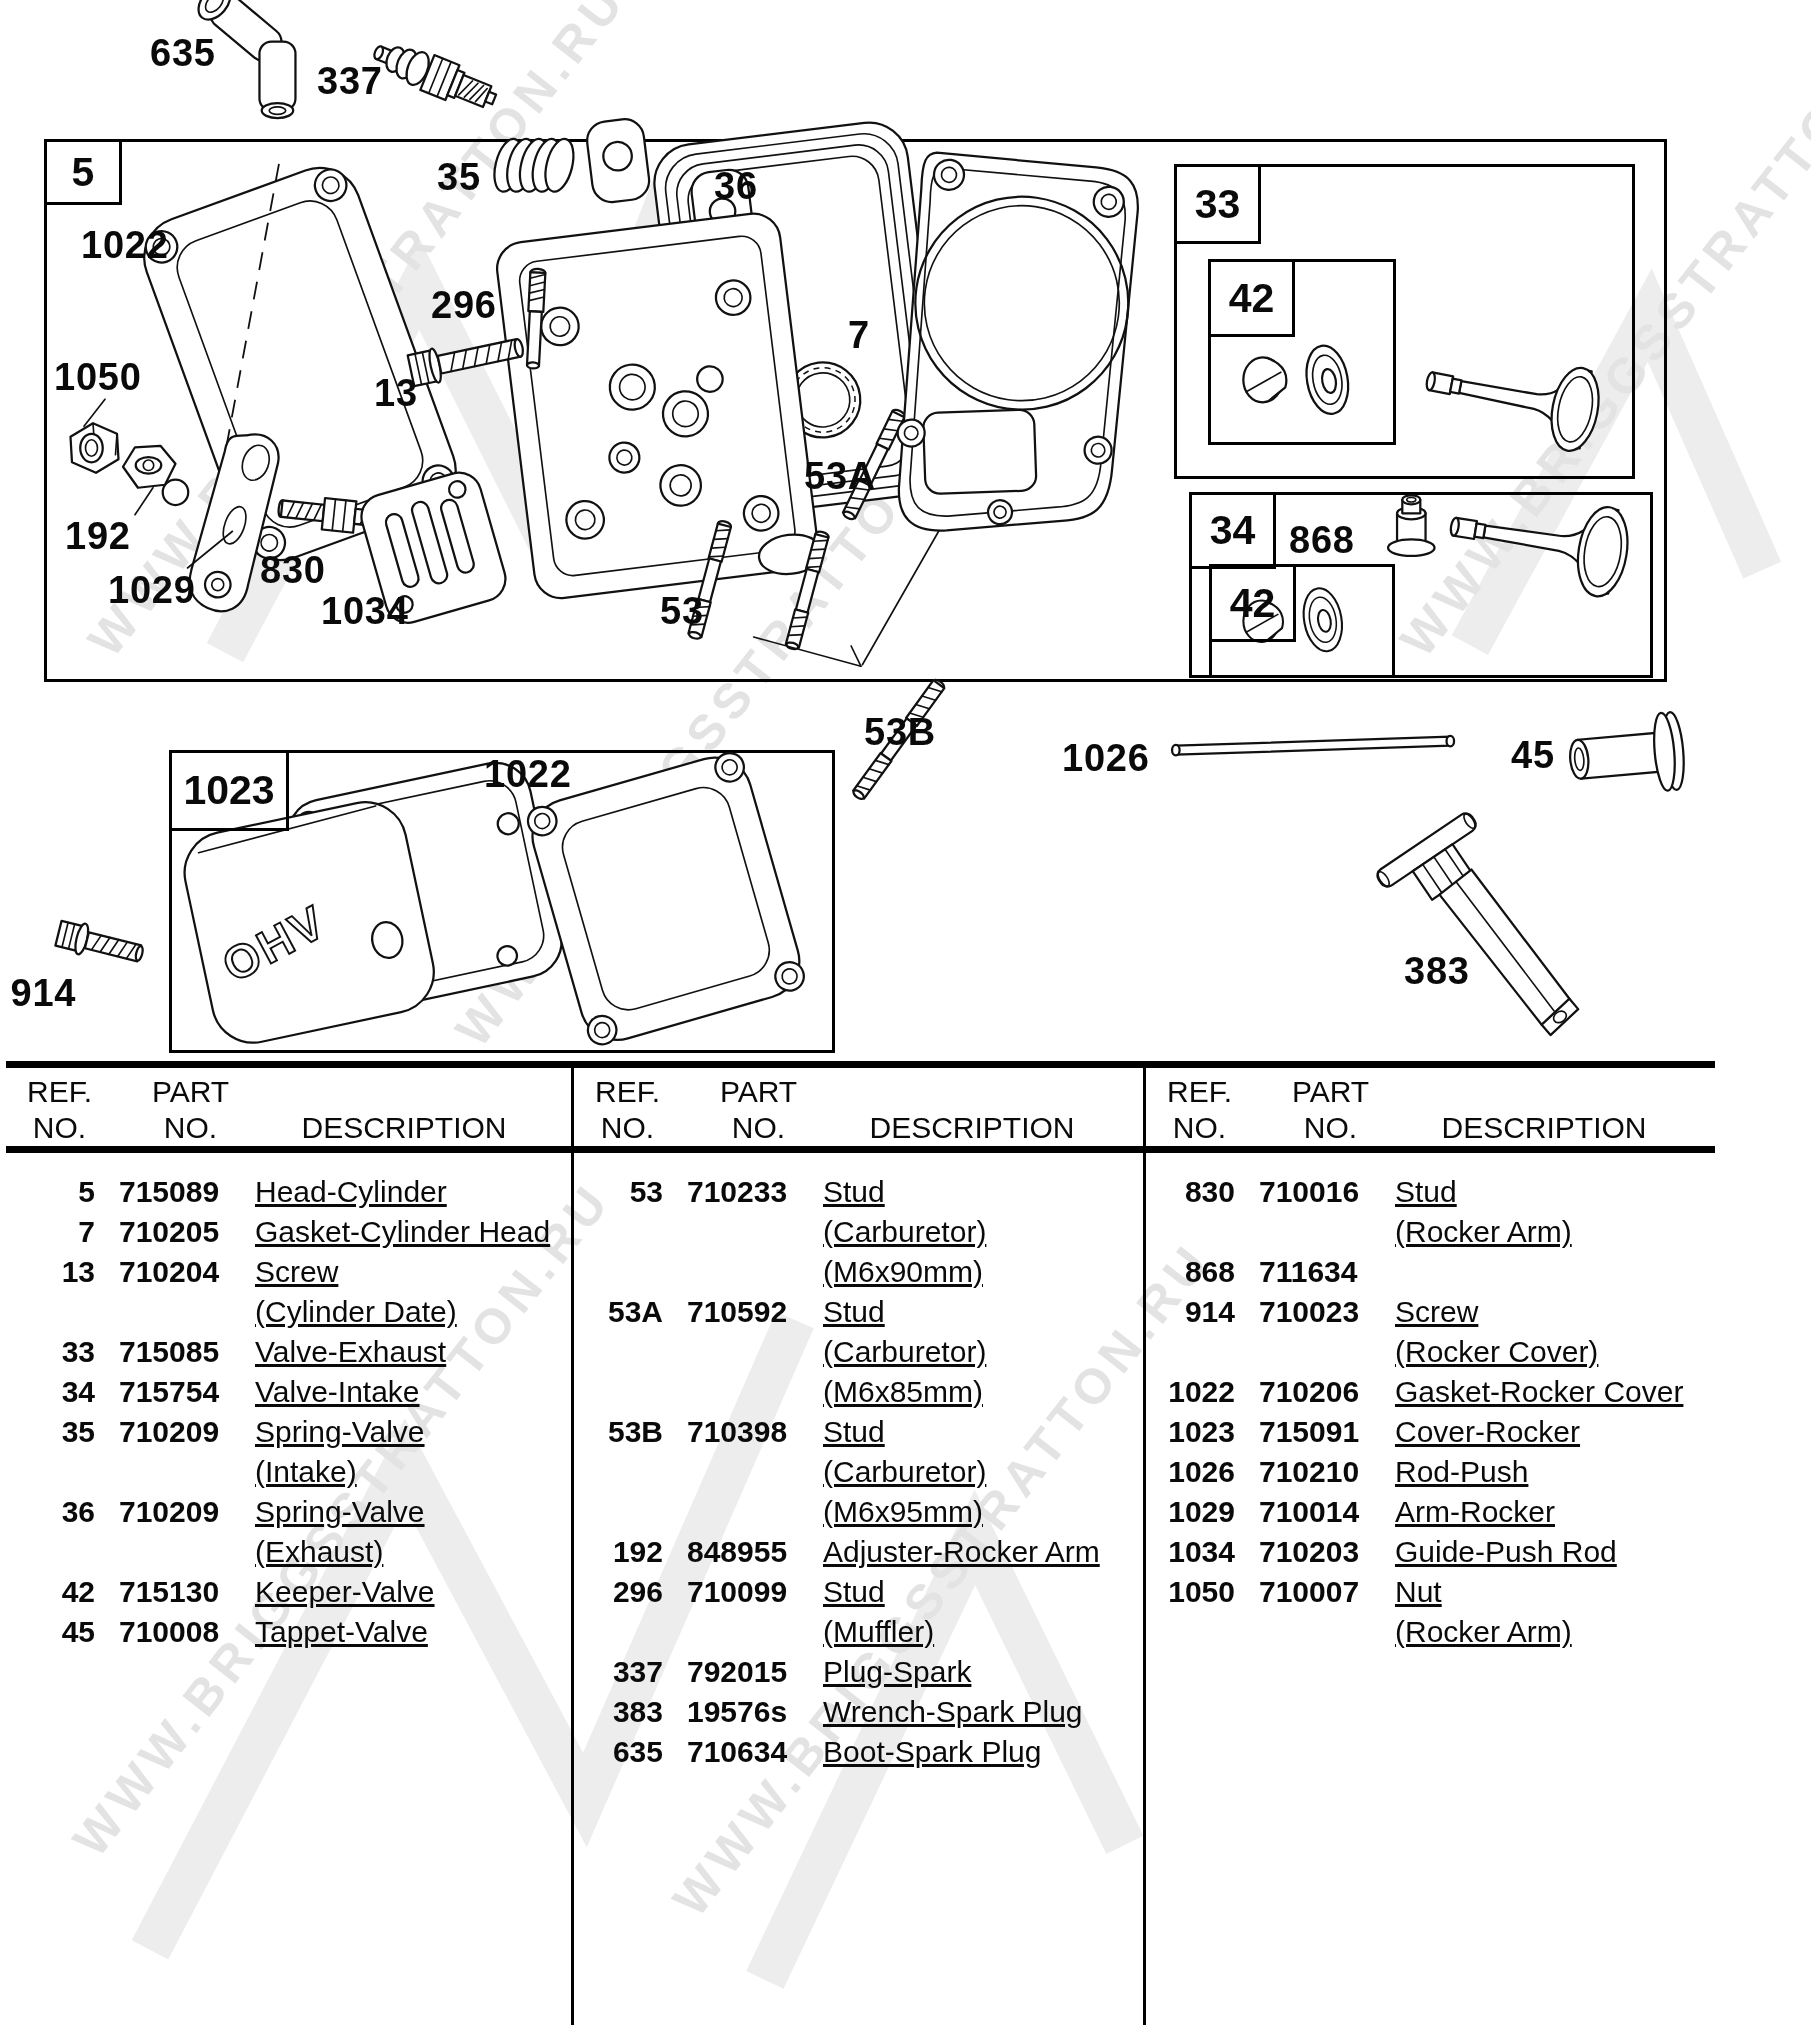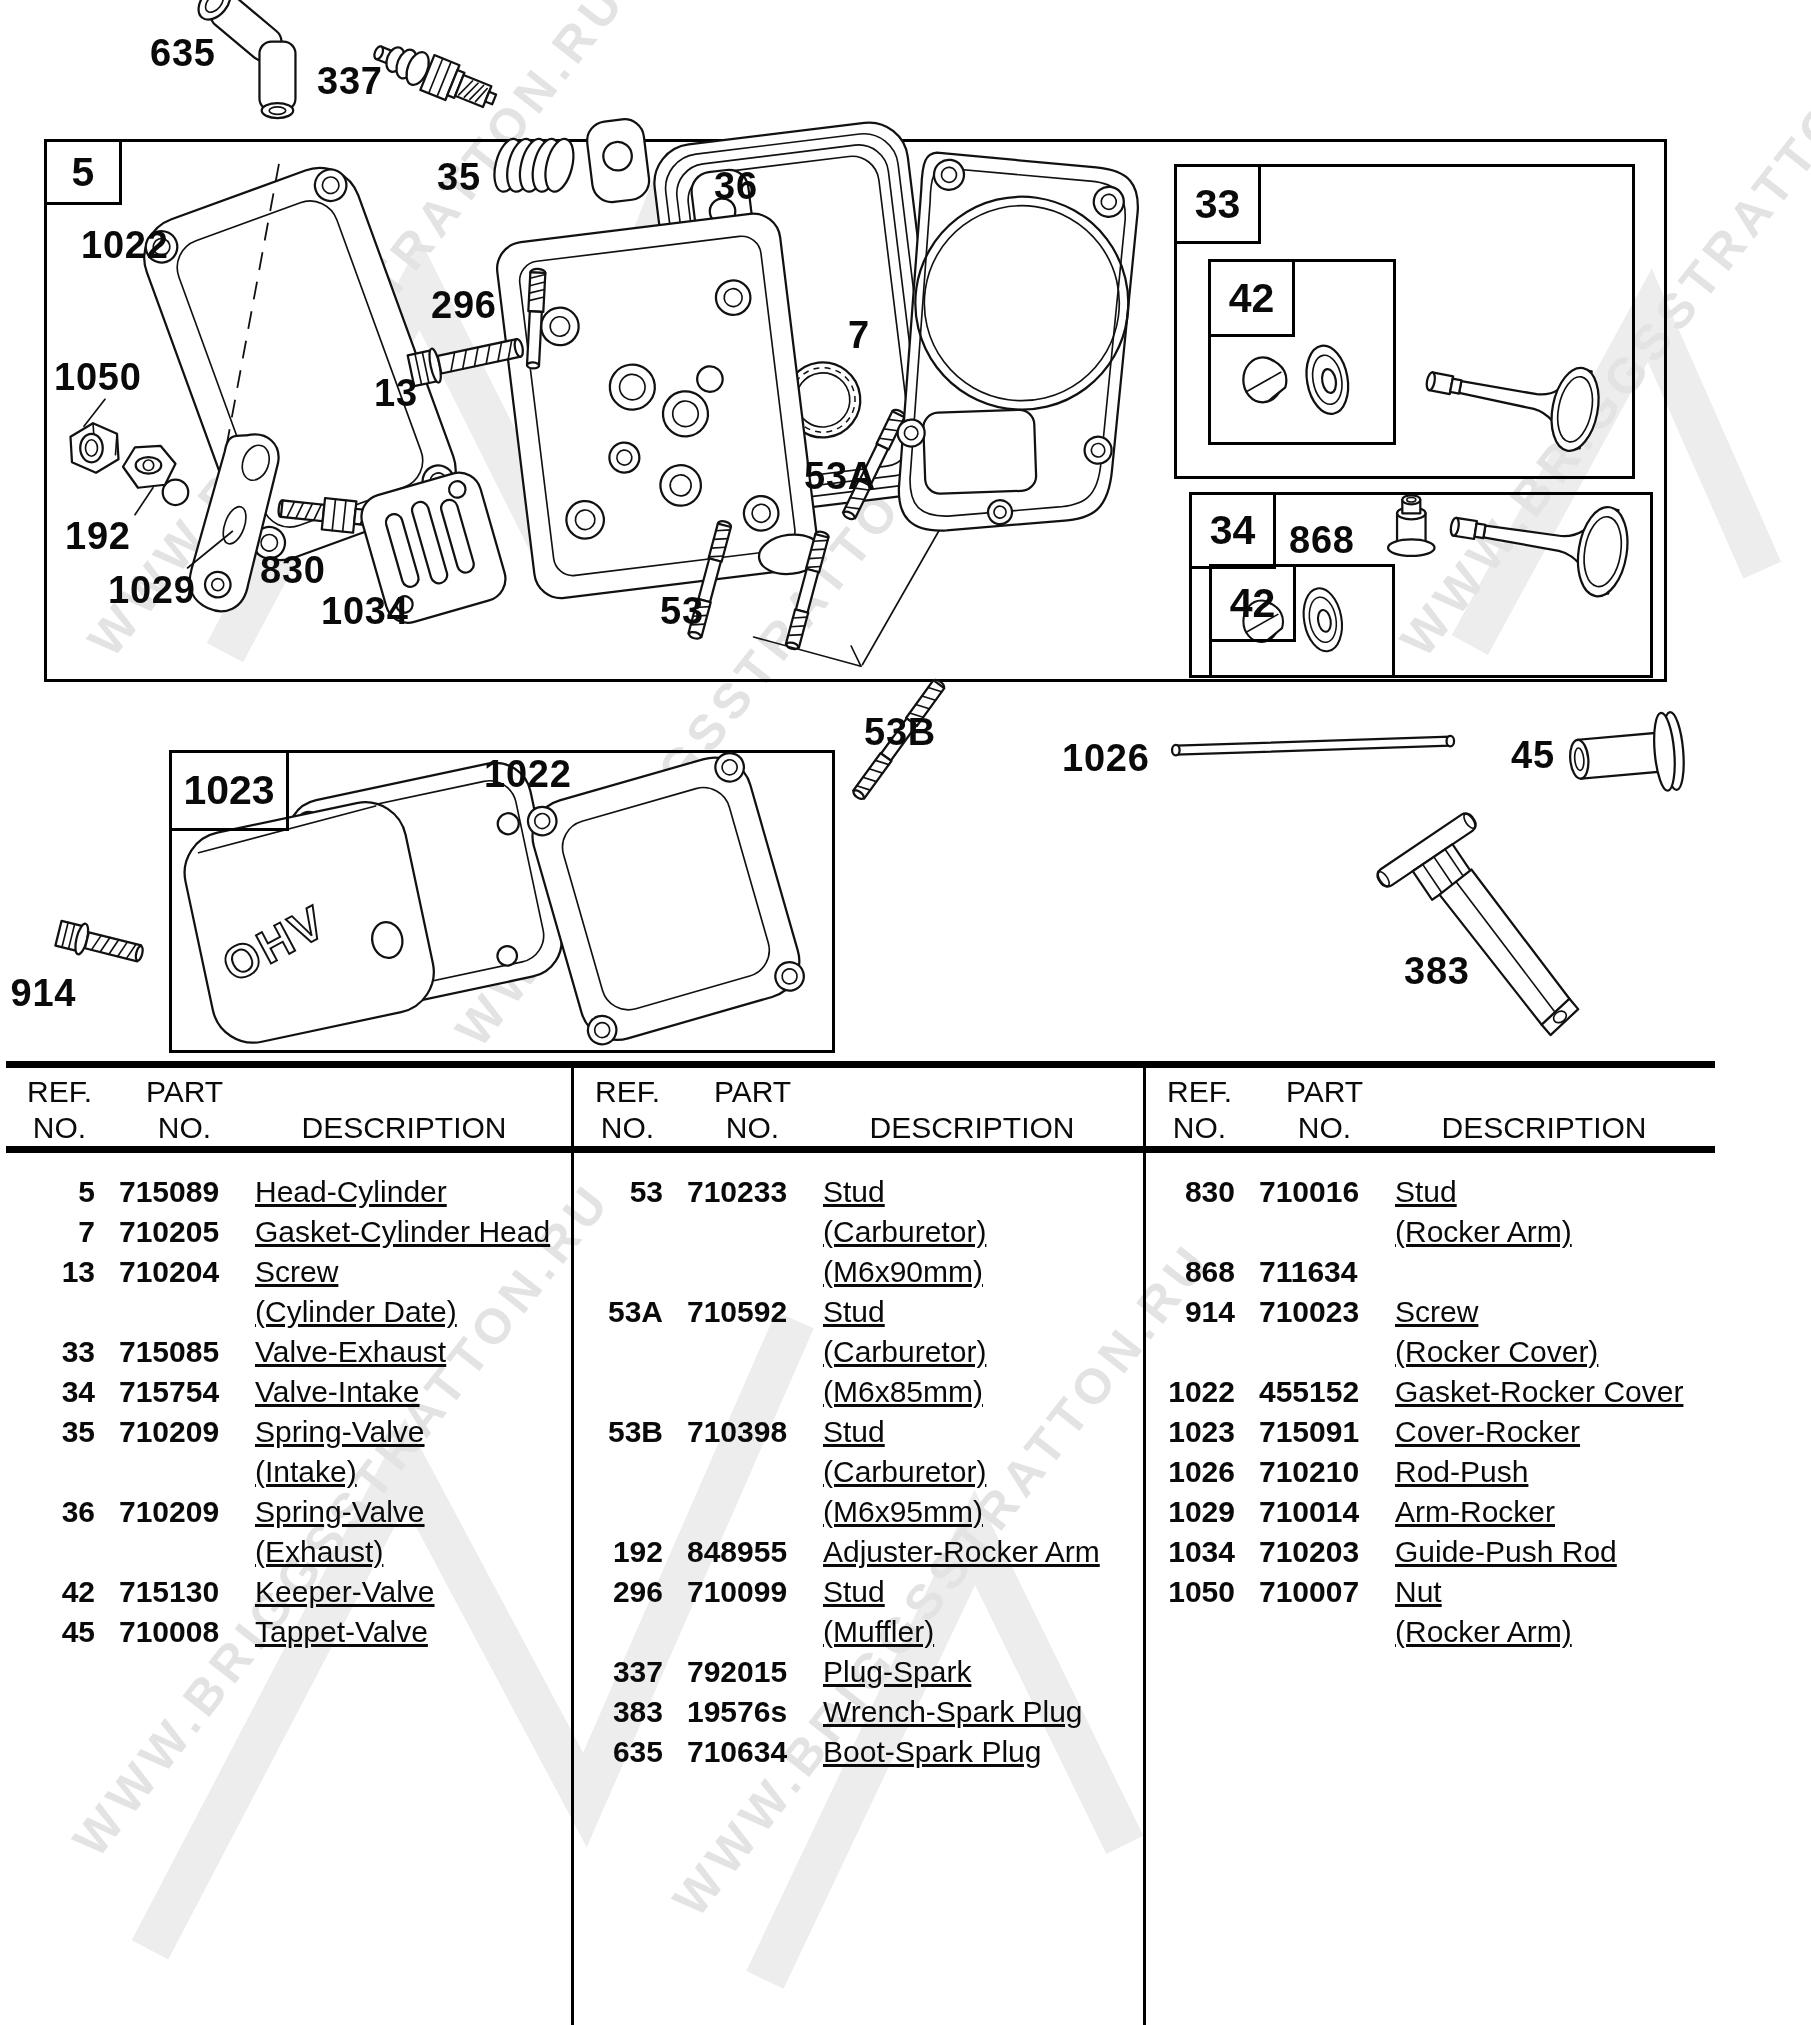--- a/index.html
+++ b/index.html
@@ -10,21 +10,21 @@
   .art-line{stroke:#111;stroke-width:3;fill:none;stroke-linejoin:round;stroke-linecap:round;}
   .thin{stroke-width:2.2;}
   .callout{position:absolute;font-weight:700;font-size:38px;letter-spacing:0.8px;z-index:6;}
   .lbox{position:absolute;border:3px solid #000;display:flex;align-items:center;justify-content:center;
         font-size:41px;font-weight:700;z-index:5;background:transparent;}
   .obox{position:absolute;border:3px solid #000;z-index:3;background:transparent;}
   
   .rule{position:absolute;background:#000;z-index:4;}
   .thead{position:absolute;height:90px;font-size:30px;line-height:36px;text-align:center;z-index:5;}
   .h-ref{position:absolute;left:9px;top:3px;width:89px;}
-  .h-part{position:absolute;left:114px;top:3px;width:129px;}
+  .h-part{position:absolute;left:120px;top:3px;width:129px;}
   .h-desc{position:absolute;left:248px;top:39px;width:300px;}
   .tcol{position:absolute;z-index:5;}
   .trow{display:flex;font-size:30px;line-height:40px;}
   .c-ref{width:89px;text-align:right;font-weight:700;flex:none;}
   .c-part{width:114px;margin-left:24px;font-weight:700;flex:none;}
   .c-desc{margin-left:22px;flex:1;text-decoration:underline;}
   .dline{white-space:nowrap;}
   .b{font-weight:700;}
   .wm-text{font-weight:700;letter-spacing:9px;fill:#e3e3e3;font-size:66px;
            font-family:"Liberation Sans",sans-serif;}
@@ -656,21 +656,21 @@
       <div class="trow">
         <div class="c-ref">914</div>
         <div class="c-part">710023</div>
         <div class="c-desc">
           <div class="dline">Screw</div>
           <div class="dline">(Rocker Cover)</div>
         </div>
       </div>
       <div class="trow">
         <div class="c-ref">1022</div>
-        <div class="c-part">455152</div>
+        <div class="c-part">710206</div>
         <div class="c-desc">
           <div class="dline">Gasket-Rocker Cover</div>
         </div>
       </div>
       <div class="trow">
         <div class="c-ref">1023</div>
         <div class="c-part">715091</div>
         <div class="c-desc">
           <div class="dline">Cover-Rocker</div>
         </div>

